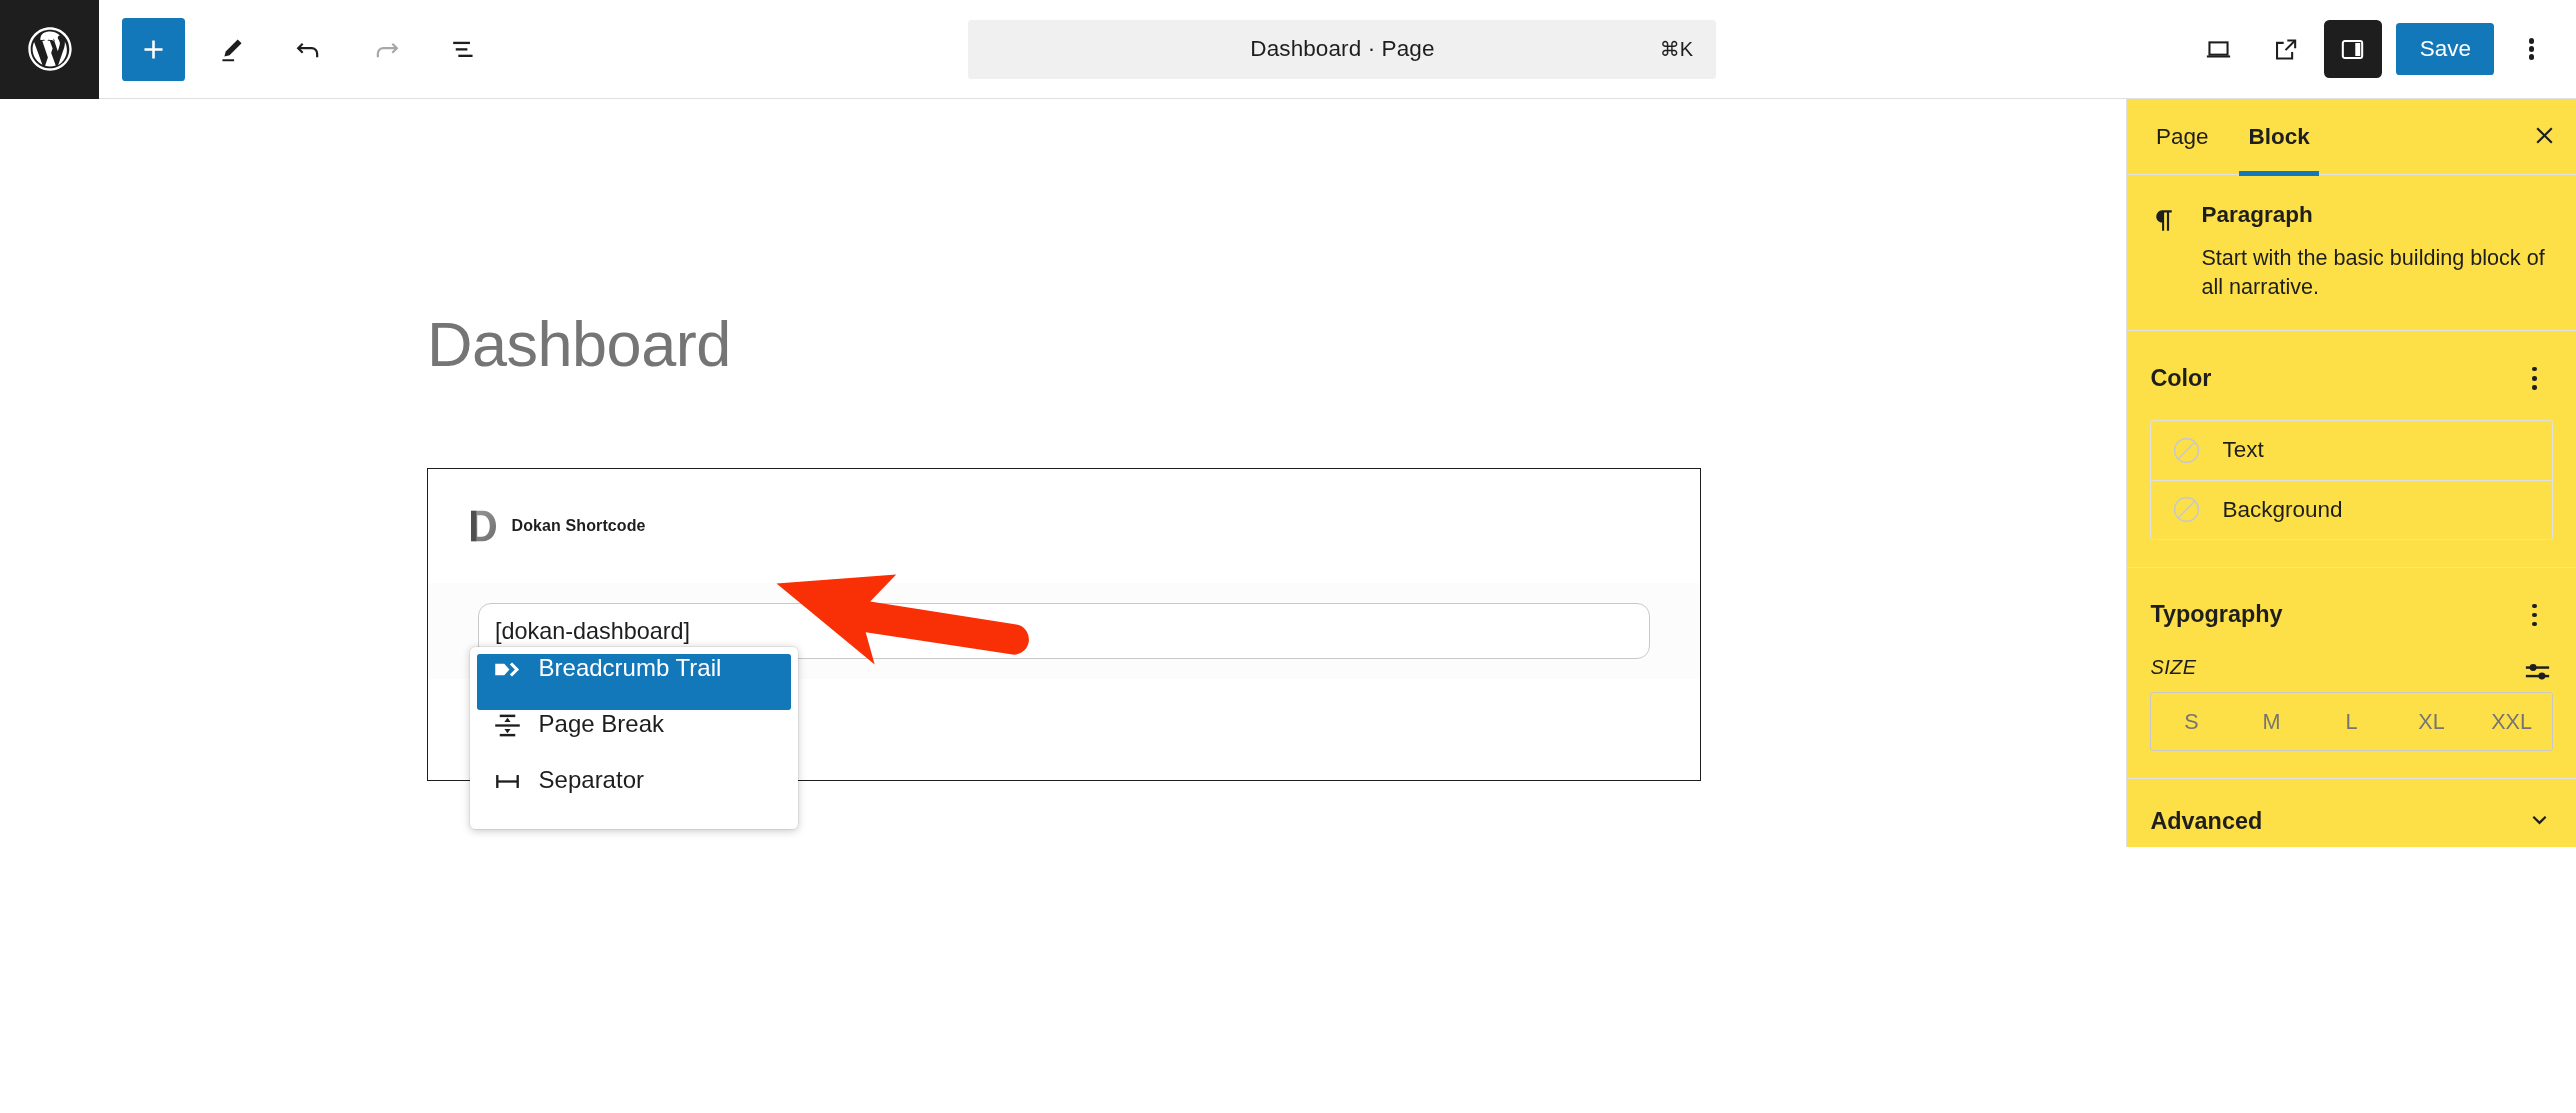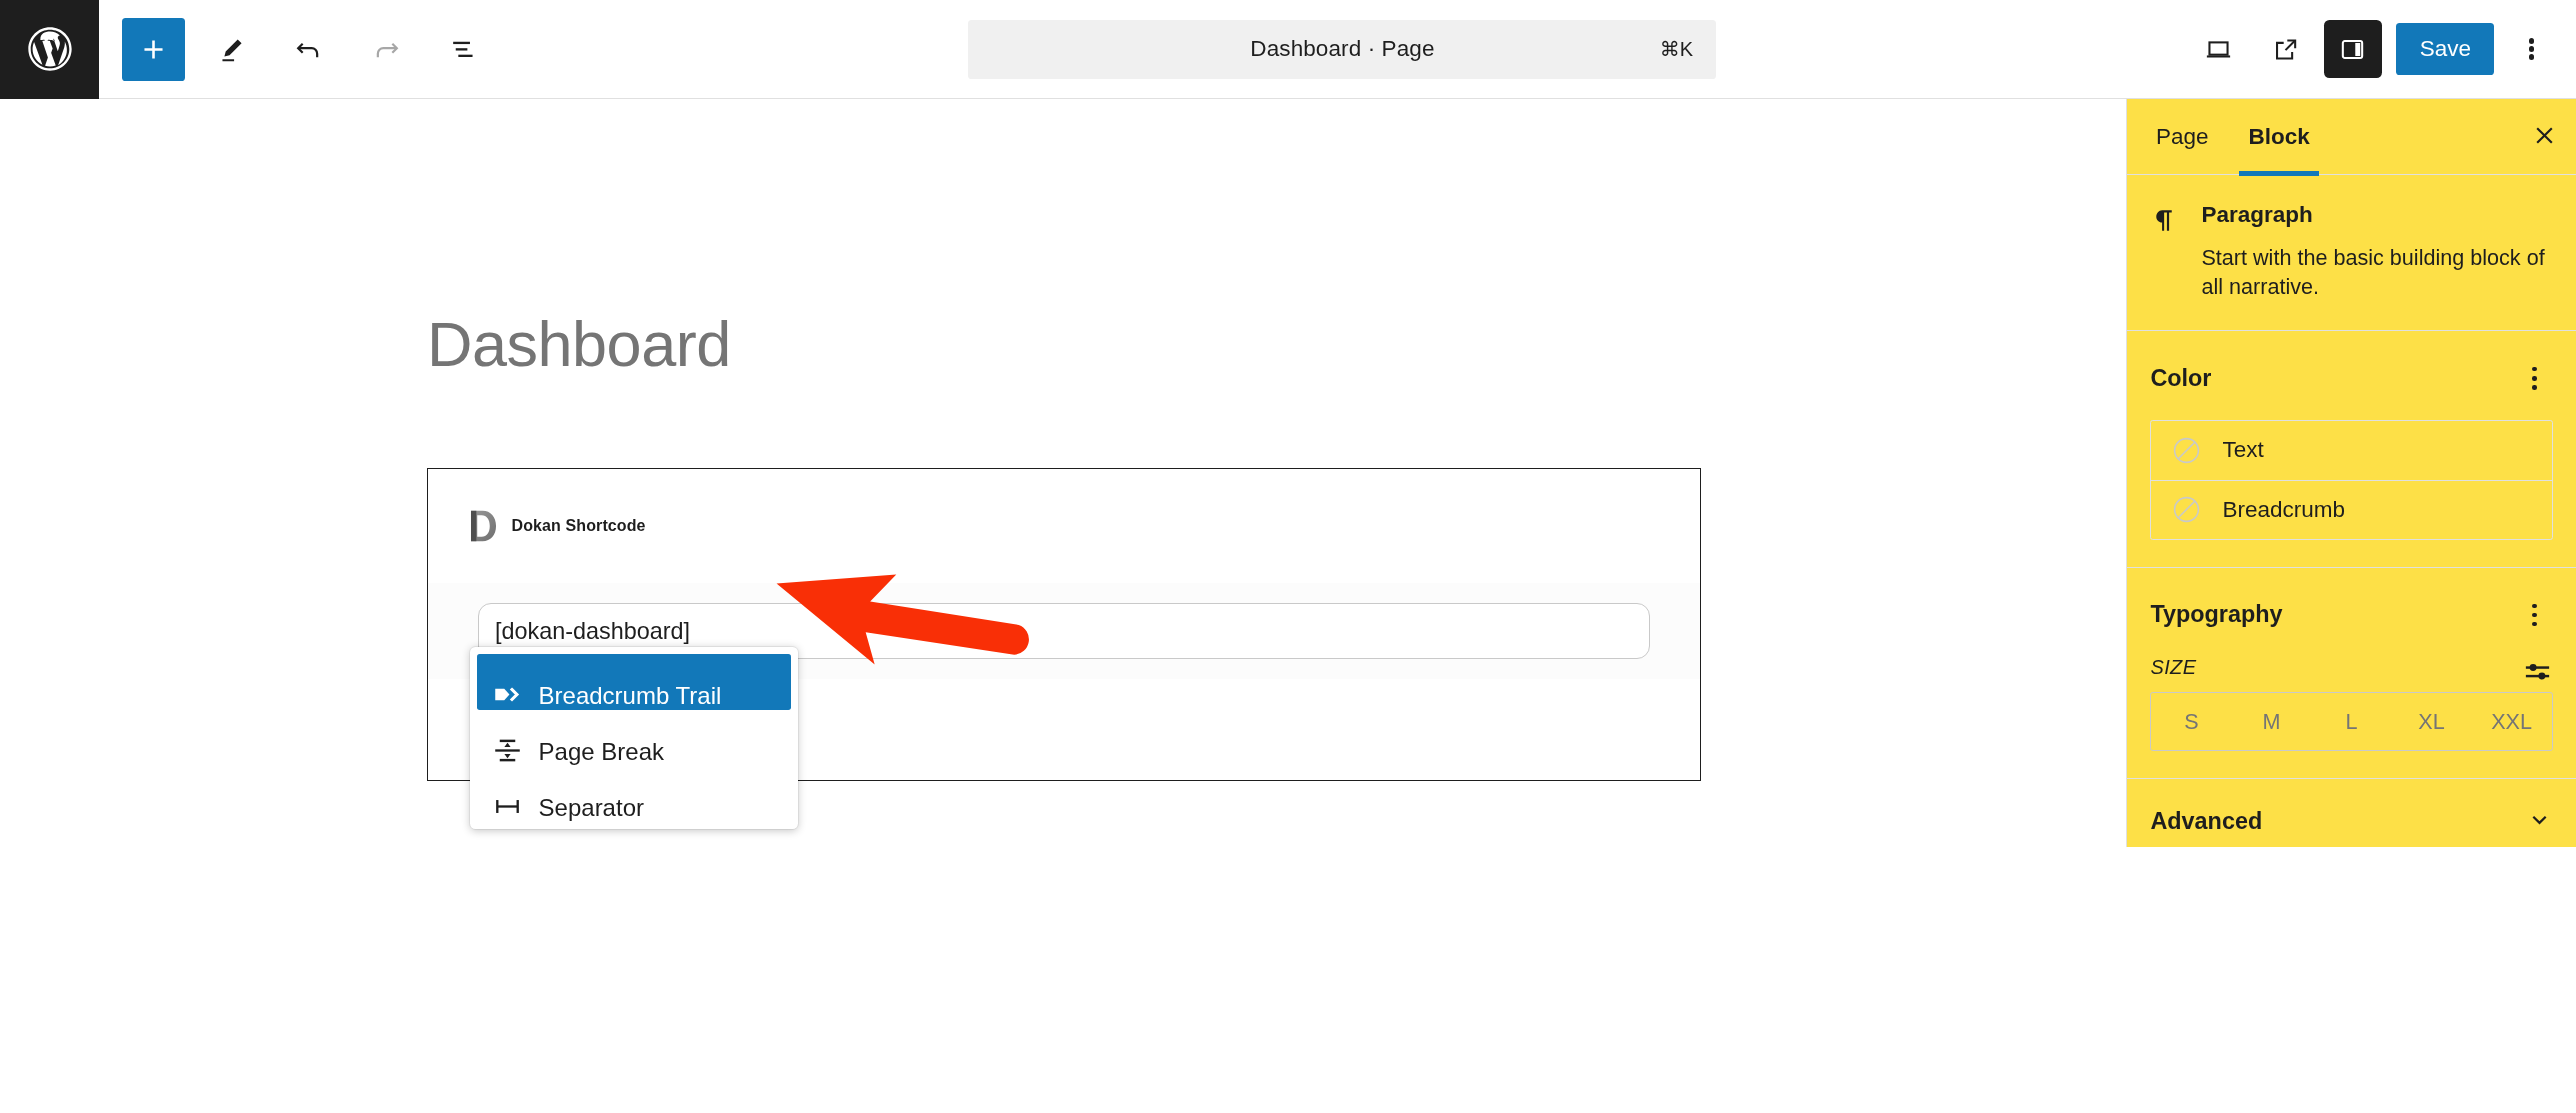--- a/index.html
+++ b/index.html
@@ -128,21 +128,21 @@
     position: absolute;
     left: 470px; top: 548px;
     width: 328px;
     background: #ffffff;
     border-radius: 5.4px;
     box-shadow: 0 1.8px 9px rgba(0,0,0,.22), 0 0 0 0.9px rgba(0,0,0,.06);
     padding: 7.2px 7.2px;
     z-index: 30;
   }
   .ac-item {
-    display: flex; align-items: flex-end; gap: 16px;
+    display: flex; align-items: flex-start; gap: 16px;
     height: 56px; padding: 0 14.4px;
     border-radius: 2.7px;
     font-size: 24px; color: #1e1e1e;
     cursor: pointer;
   }
   .ac-item.selected { background: #1278b9; color: #ffffff; }
   .ac-icon { width: 31px; height: 31px; display:flex; align-items:center; justify-content:center; flex:0 0 31px; }
   .ac-icon svg { display:block; }
 
   
@@ -446,21 +446,21 @@
             </span>
             <span>Text</span>
           </div>
           <div class="color-row">
             <span class="swatch">
               <svg width="31" height="31" viewBox="0 0 24 24">
                 <circle cx="12" cy="12" r="9.2" fill="none" stroke="#c9c9c9" stroke-width="1.2"></circle>
                 <path stroke="#c9c9c9" stroke-width="1.2" d="M5.6 18.4L18.4 5.6"></path>
               </svg>
             </span>
-            <span>Breadcrumb</span>
+            <span>Background</span>
           </div>
         </div>
       </div>
 
       <div class="sb-section">
         <div class="sb-section-head">
           <span class="sb-section-title">Typography</span>
           <span class="sb-dots">
             <i></i>
               <i></i>

